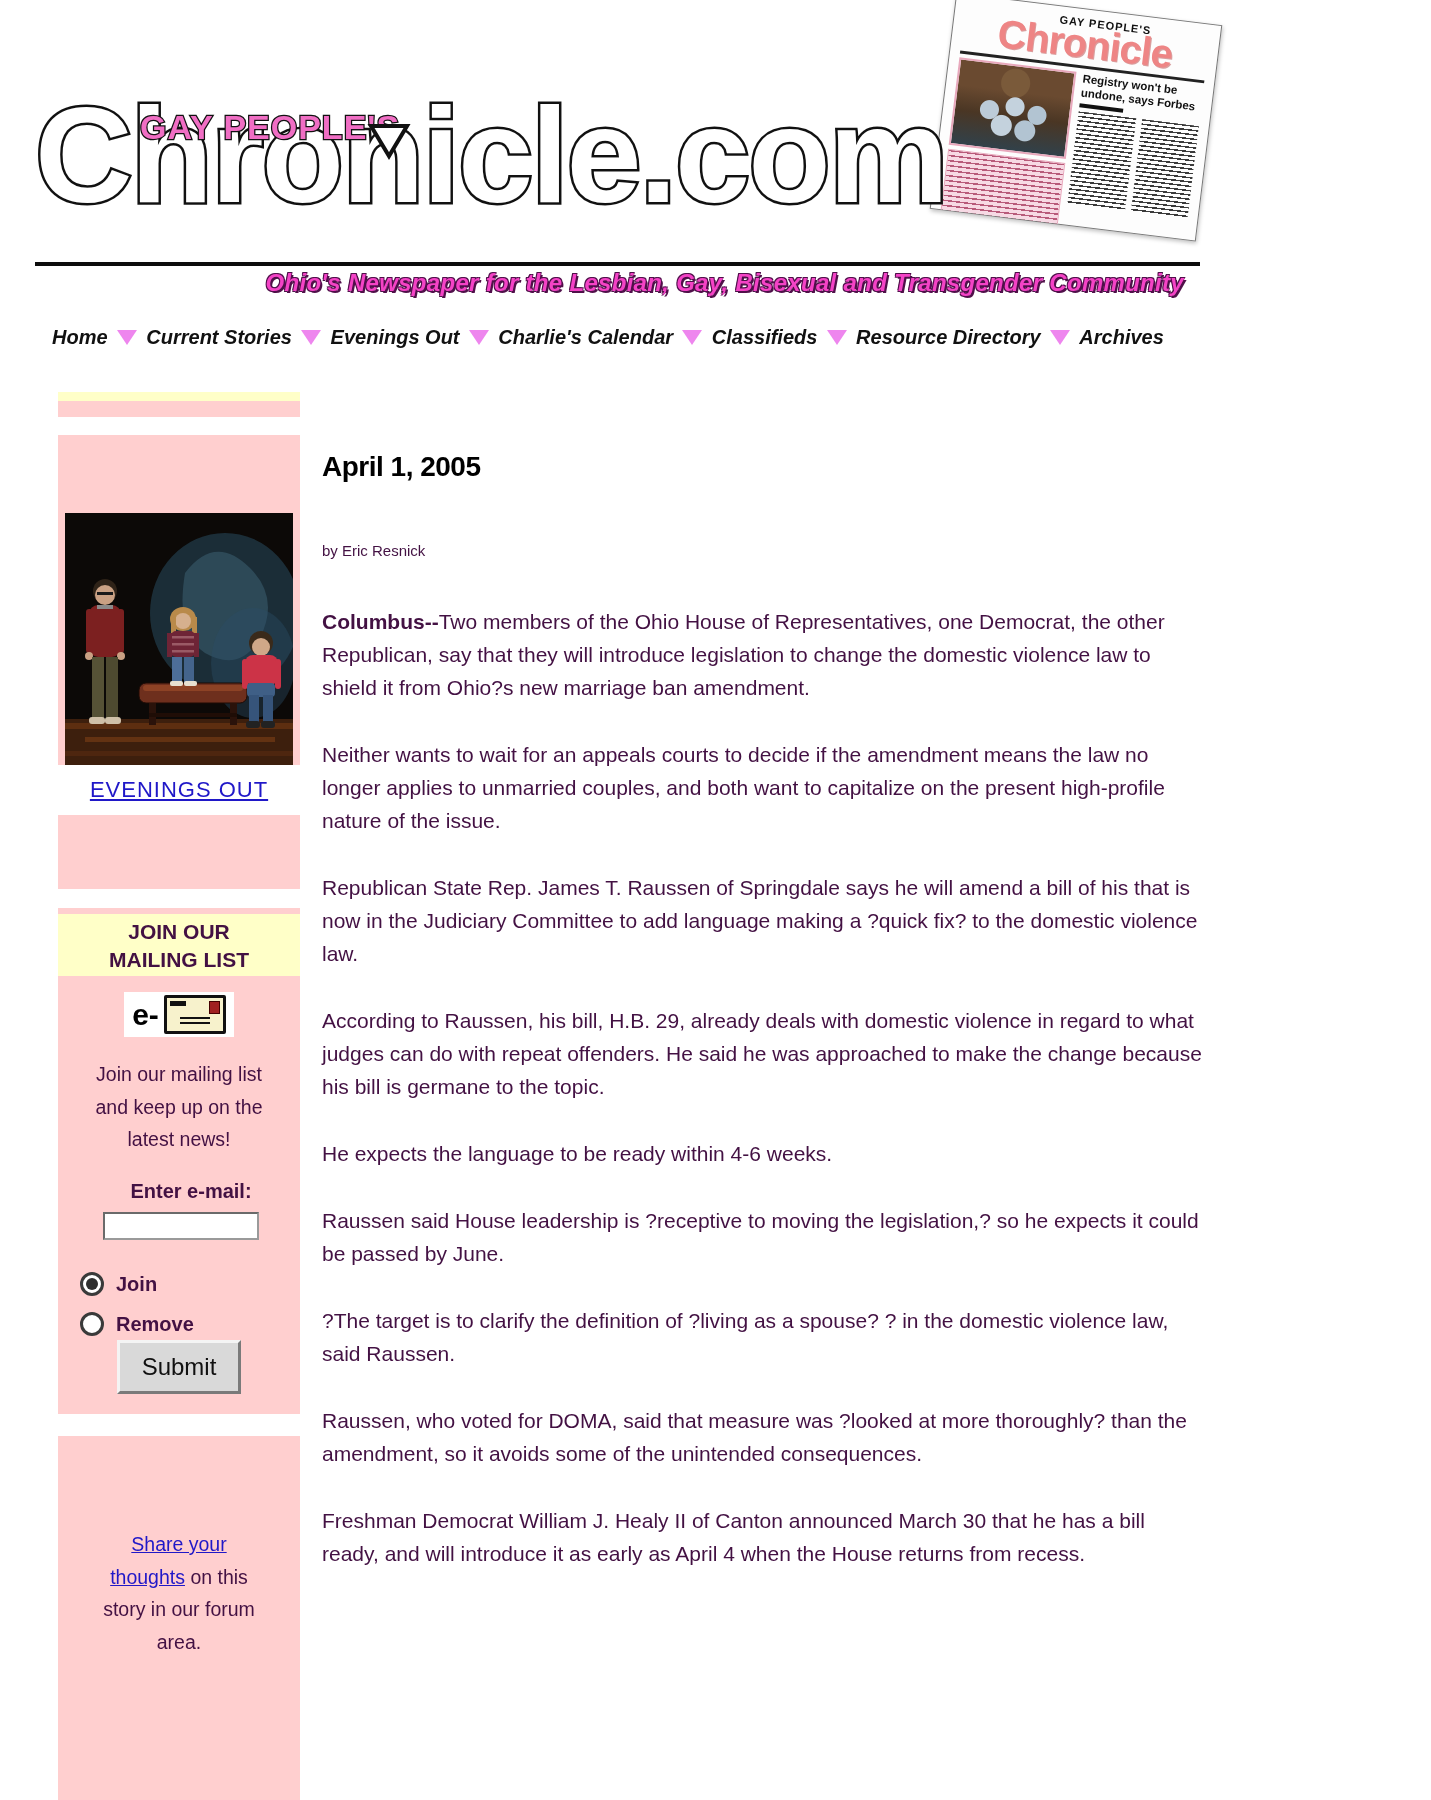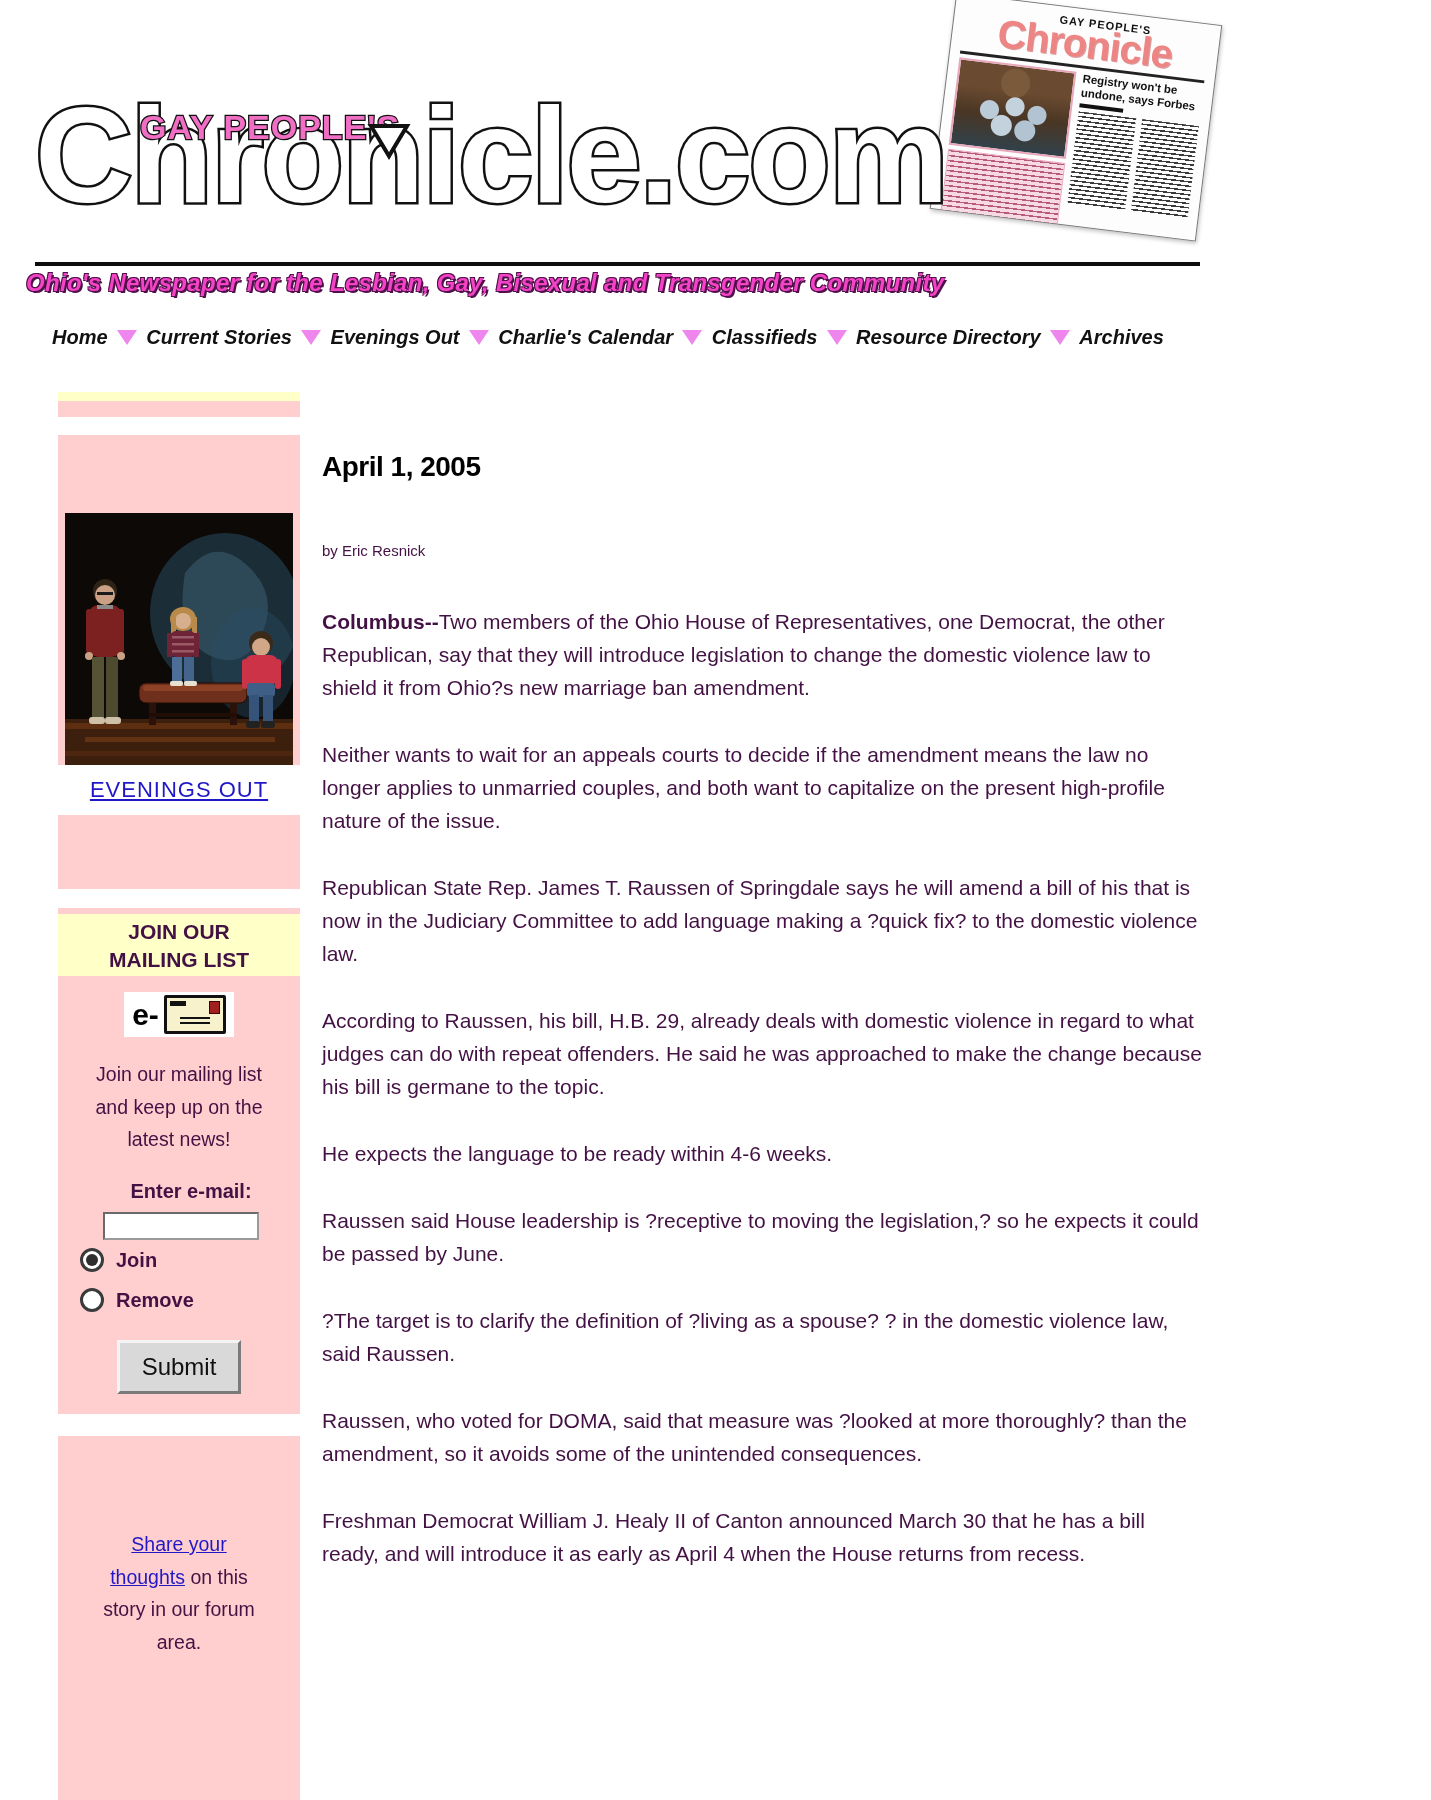--- a/index.html
+++ b/index.html
@@ -41,21 +41,21 @@
   }
   .np-pink{height:62px;margin-top:4px;background:repeating-linear-gradient(to bottom,#b85a7a 0 1.5px, #f7d9e4 1.5px 5px);border:1px solid #e8a8bc;}
   .np-col{flex:1;}
   .np-headline{font-size:11.5px;font-weight:bold;line-height:1.2;color:#111;}
   .np-bar{width:44px;height:4px;background:#111;margin:3px 0 4px 0;}
   .np-lines{display:flex;gap:6px;height:94px;}
   .np-lines div{flex:1;background:repeating-linear-gradient(to bottom,#3a3a3a 0 1.5px, transparent 1.5px 4.3px);}
   .np-bottom{font-size:11px;font-weight:bold;color:#111;margin-top:4px;white-space:nowrap;}
   .header-rule{position:absolute;left:35px;top:262px;width:1165px;height:4px;background:#0d0d0d;z-index:1;}
   .tagline{
-    position:absolute;left:26px;top:269px;width:1165px;text-align:left;z-index:2;
+    position:absolute;left:19px;top:269px;width:1165px;text-align:right;z-index:2;
     font-size:24px;font-weight:bold;font-style:italic;color:#f443c6;letter-spacing:.3px;
     text-shadow:-1px -1px 0 #50104a,1px -1px 0 #50104a,-1px 1px 0 #50104a,2px 2px 0 #50104a;
   }
   
   .nav{
     position:absolute;left:52px;top:326px;width:1112px;display:flex;align-items:center;
     justify-content:space-between;z-index:1;
   }
   .nav-item{font-size:20px;font-weight:bold;font-style:italic;color:#111;cursor:pointer;white-space:nowrap;}
   .nav-tri{width:0;height:0;border-left:10px solid transparent;border-right:10px solid transparent;border-top:15px solid #ee86ee;}
@@ -76,21 +76,21 @@
   .envelope .ret{position:absolute;left:3px;top:3px;width:16px;height:5px;background:#111;}
   .envelope .stamp{position:absolute;right:3px;top:3px;width:9px;height:11px;background:#a02020;border:1px solid #400;}
   .envelope .addr{position:absolute;left:13px;bottom:4px;width:30px;height:10px;background:repeating-linear-gradient(to bottom,#111 0 2px, transparent 2px 5px);}
   .blurb{position:absolute;left:0;top:650px;width:242px;}
   .blurb p{width:196px;margin:16px auto;font-size:19.5px;line-height:32.5px;color:#431143;text-align:center;}
   .enter-label{position:absolute;left:0;top:788px;width:242px;text-align:center;font-size:20px;font-weight:bold;color:#431143;padding-left:12px;}
   .email-input{
     position:absolute;left:45px;top:820px;width:148px;height:22px;background:#fff;
     border:2px solid #9a9a9a;border-top-color:#6a6a6a;border-left-color:#6a6a6a;font-size:16px;
   }
-  .radio-row{position:absolute;left:22px;display:flex;align-items:center;gap:12px;cursor:pointer;}
+  .radio-row{position:absolute;left:22px;display:flex;align-items:center;gap:12px;cursor:pointer;margin-top:24px;}
   .radio{width:24px;height:24px;border:3px solid #3a3a3a;border-radius:50%;background:#fff;position:relative;box-sizing:border-box;flex:0 0 auto;}
   .radio.sel::after{content:"";position:absolute;inset:3px;background:#2e2e2e;border-radius:50%;}
   .radio-label{font-size:20px;font-weight:bold;color:#431143;}
   .submit-btn{
     position:absolute;left:59px;top:948px;width:124px;height:54px;background:#d9d9d9;
     border:3px solid;border-color:#f4f4f4 #7a7a7a #7a7a7a #f4f4f4;
     font-family:"Liberation Sans",sans-serif;font-size:24px;color:#111;cursor:pointer;
   }
   .disc-box{position:absolute;left:0;top:1060px;width:242px;height:44px;background:#ffffc8;text-align:center;line-height:44px;font-size:20px;font-weight:bold;color:#431143;}
   .share{position:absolute;left:0;top:1136px;width:242px;}

